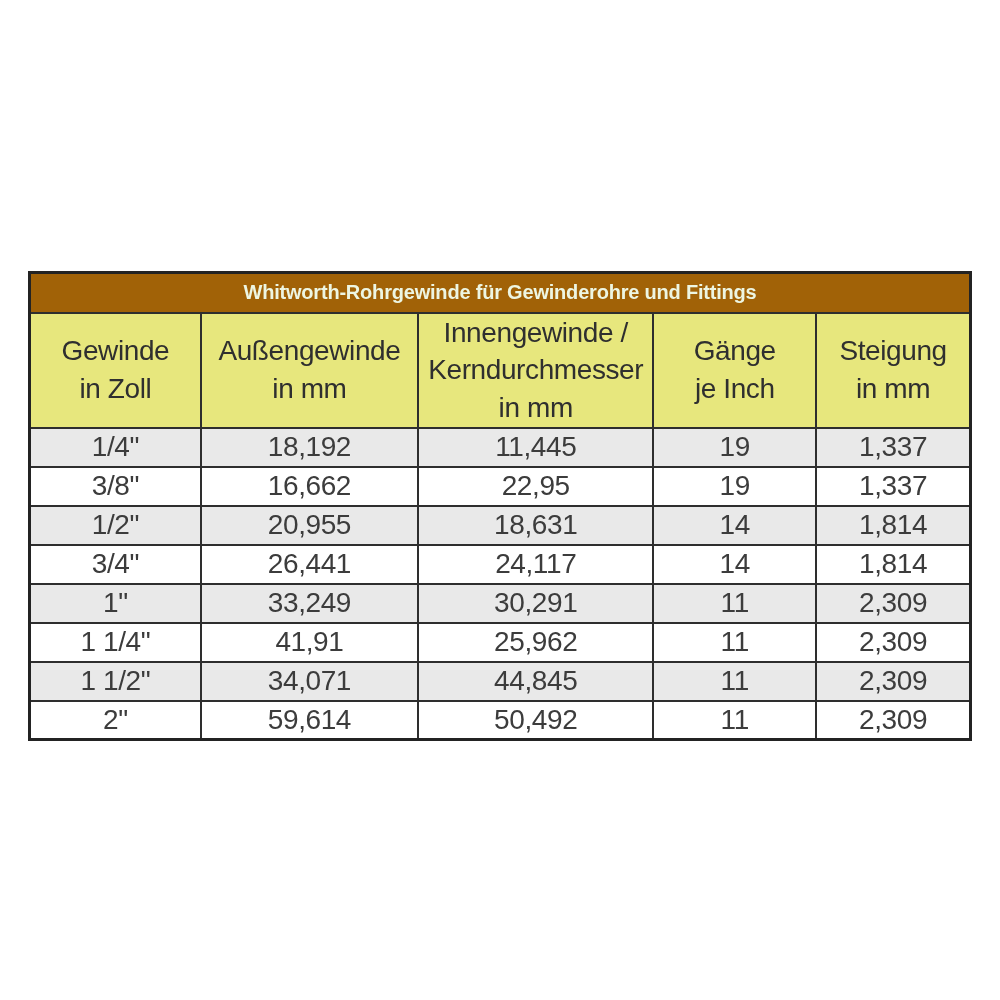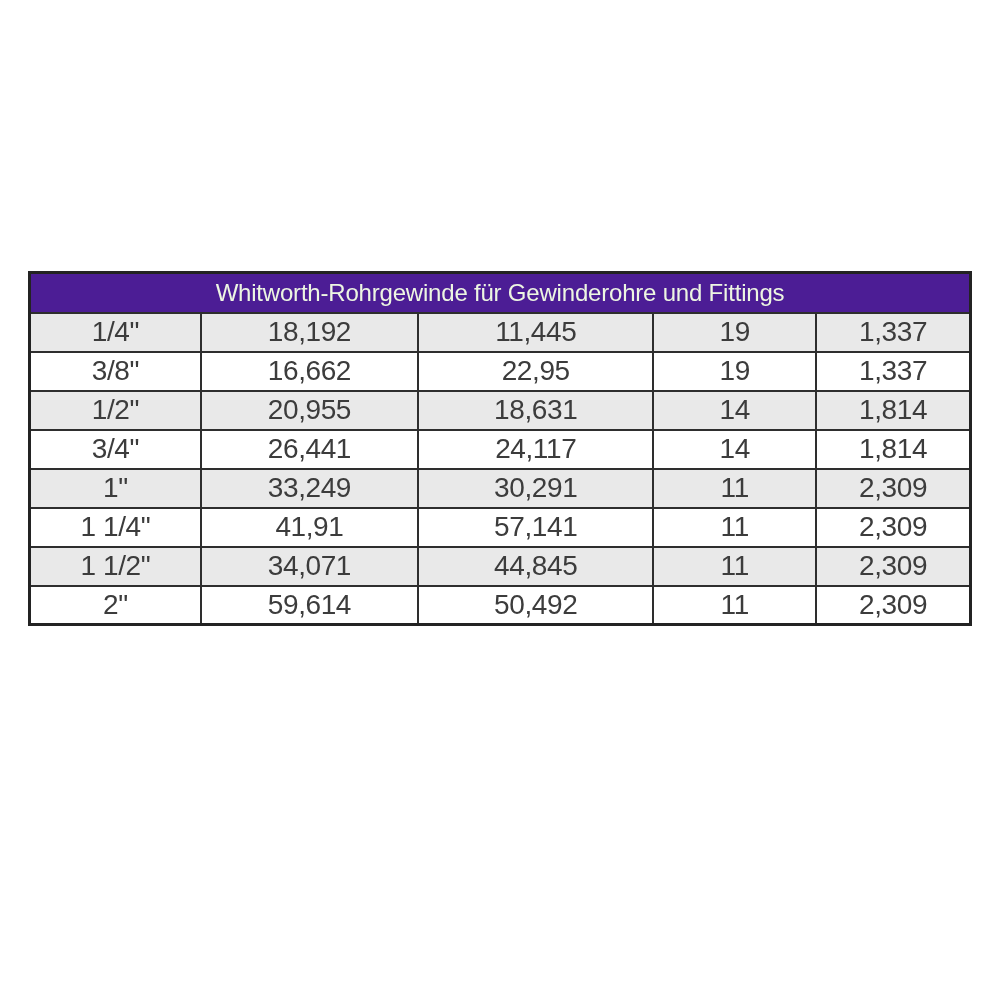--- a/index.html
+++ b/index.html
@@ -21,24 +21,24 @@
     table-layout: fixed;
     border: 3px solid #232323;
   }
   .spec-table th, .spec-table td {
     border: 2px solid #2e2e2e;
     text-align: center;
     vertical-align: middle;
     letter-spacing: -0.4px;
   }
   th.title-cell {
-    background: #4c1d95;
+    background: #a16207;
     color: #edf6e2;
-    font-size: 24px;
-    font-weight: normal;
+    font-size: 20px;
+    font-weight: bold;
     height: 40px;
     letter-spacing: -0.2px;
   }
   tr.head-row th {
     background: #e7e77d;
     color: #2f2f2f;
     font-size: 28px;
     font-weight: normal;
     height: 112px;
     white-space: pre-line;
@@ -69,20 +69,33 @@
       <col class="c1">
         <col class="c2">
         <col class="c3">
         <col class="c4">
         <col class="c5">
     </colgroup>
     <thead>
       <tr>
         <th class="title-cell" colspan="5">Whitworth-Rohrgewinde für Gewinderohre und Fittings</th>
       </tr>
+      <tr class="head-row">
+        <th>Gewinde
+in Zoll</th>
+        <th>Außengewinde
+in mm</th>
+        <th>Innengewinde /
+Kerndurchmesser
+in mm</th>
+        <th>Gänge
+je Inch</th>
+        <th>Steigung
+in mm</th>
+      </tr>
     </thead>
     <tbody>
       <tr class="alt">
         <td>1/4"</td>
         <td>18,192</td>
         <td>11,445</td>
         <td>19</td>
         <td>1,337</td>
       </tr>
       <tr>
@@ -109,21 +122,21 @@
       <tr class="alt">
         <td>1"</td>
         <td>33,249</td>
         <td>30,291</td>
         <td>11</td>
         <td>2,309</td>
       </tr>
       <tr>
         <td>1 1/4"</td>
         <td>41,91</td>
-        <td>57,141</td>
+        <td>25,962</td>
         <td>11</td>
         <td>2,309</td>
       </tr>
       <tr class="alt">
         <td>1 1/2"</td>
         <td>34,071</td>
         <td>44,845</td>
         <td>11</td>
         <td>2,309</td>
       </tr>

